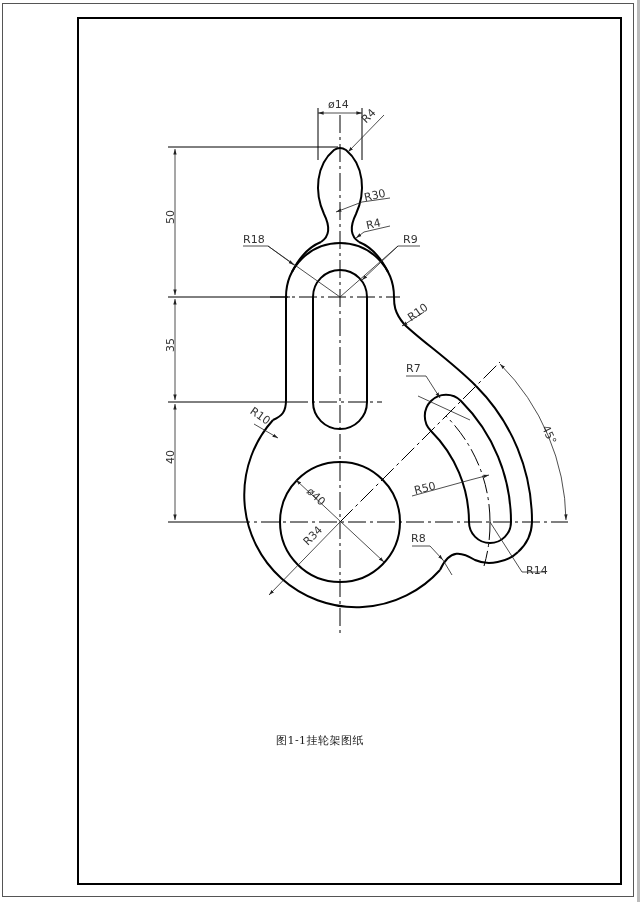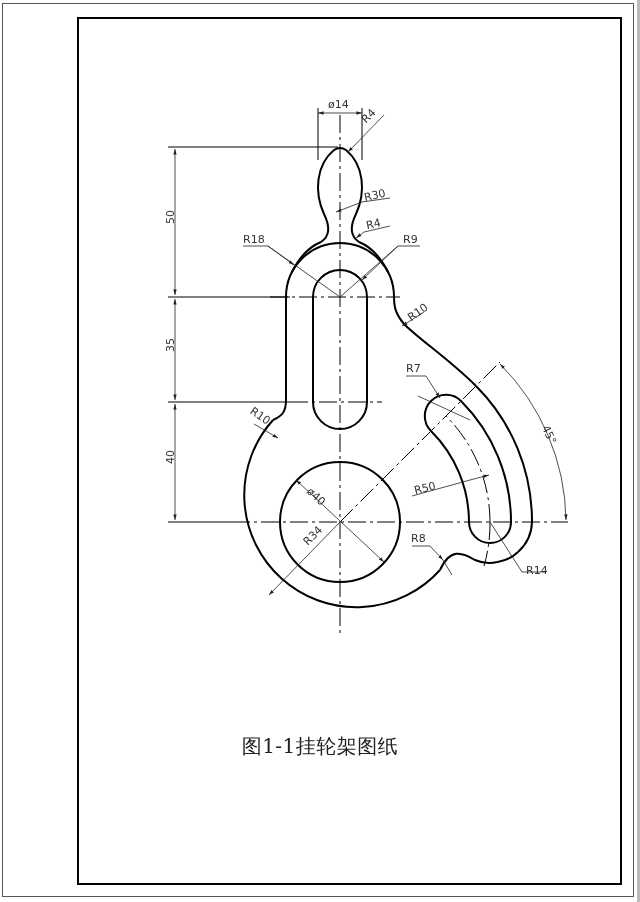--- a/index.html
+++ b/index.html
@@ -1,21 +1,21 @@
 <!DOCTYPE html>
 <html><head>
 <meta charset="utf-8">
 <style>
   html, body { margin: 0; padding: 0; background: #ffffff; }
   body { width: 640px; height: 902px; position: relative; overflow: hidden; font-family: "Liberation Sans", sans-serif; }
   .outer-frame { position: absolute; left: 2px; top: 3px; width: 632px; height: 894px; border: 1px solid #555; box-sizing: border-box; }
   .outer-frame-r { position: absolute; right: 0; top: 0; width: 3px; height: 902px; background: #bbb; }
   .inner-frame { position: absolute; left: 77px; top: 17px; width: 545px; height: 868px; border: 2px solid #000; box-sizing: border-box; }
   svg.drawing { position: absolute; left: 0; top: 0; }
-  .caption { position: absolute; left: 0; width: 640px; top: 733px; text-align: center; font-family: "DejaVu Serif", "Liberation Serif", serif; font-size: 20px; color: #222; letter-spacing: 0.5px; }
+  .caption { position: absolute; left: 0; width: 640px; top: 733px; text-align: center; font-family: "DejaVu Serif", "Liberation Serif", serif; font-size: 11px; color: #222; letter-spacing: 0.5px; }
   .dim { font-family: "DejaVu Sans", "Liberation Sans", sans-serif; font-size: 11px; fill: #333; }
 </style>
 </head>
 <body>
 
 <div class="outer-frame"></div>
 <div class="outer-frame-r"></div>
 <div class="inner-frame"></div>
 
 <svg class="drawing" width="640" height="902" viewBox="0 0 640 902">

